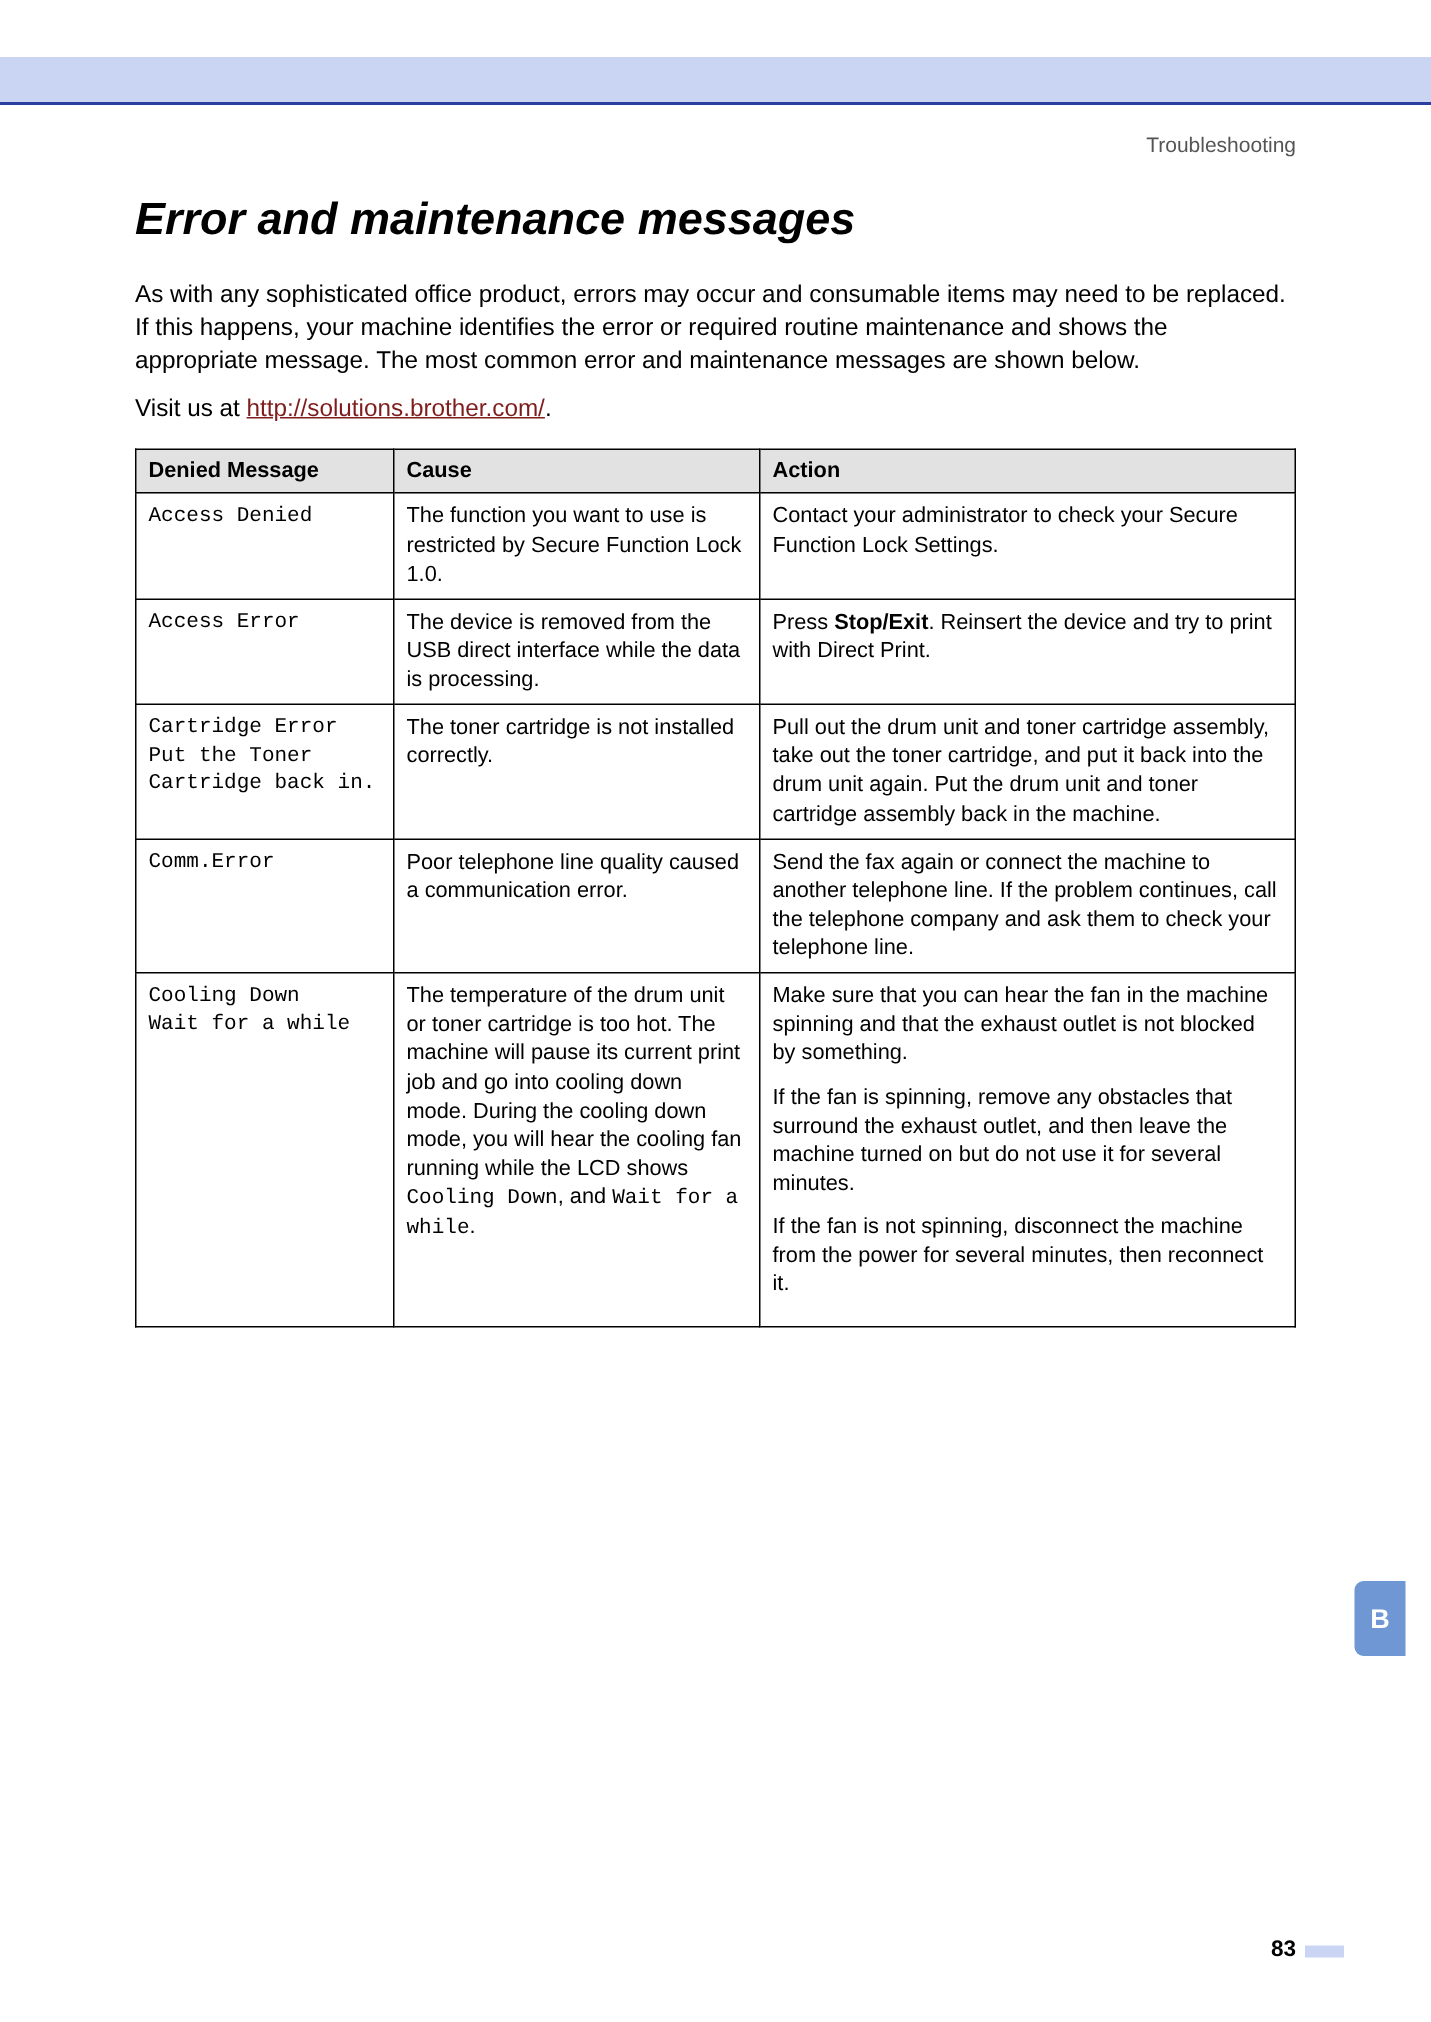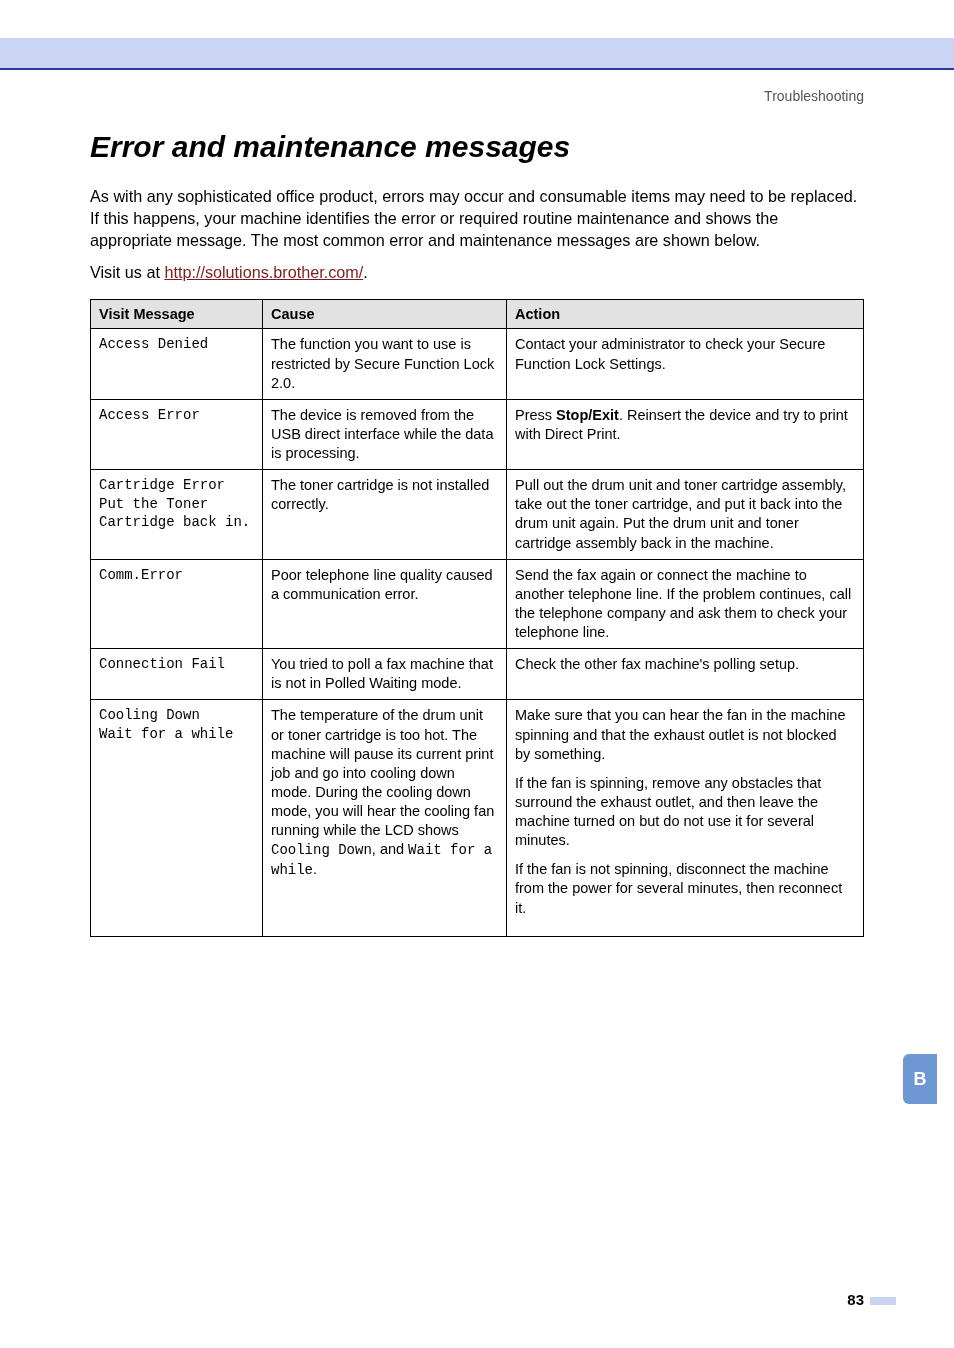--- a/index.html
+++ b/index.html
@@ -42,30 +42,30 @@
     </p>
 
     <table>
       <colgroup>
           <col class="c1">
           <col class="c2">
           <col class="c3">
         </colgroup>
       <thead>
         <tr>
-          <th>Visit Message</th>
+          <th>Denied Message</th>
           <th>Cause</th>
           <th>Action</th>
         </tr>
       </thead>
       <tbody>
 
         <tr>
           <td class="mono">Access Denied</td>
-          <td>The function you want to use is restricted by Secure Function Lock 2.0.</td>
+          <td>The function you want to use is restricted by Secure Function Lock 1.0.</td>
           <td>Contact your administrator to check your Secure Function Lock Settings.</td>
         </tr>
 
         <tr>
           <td class="mono">Access Error</td>
           <td>The device is removed from the USB direct interface while the data is processing.</td>
           <td>Press <b>Stop/Exit</b>. Reinsert the device and try to print with Direct Print.</td>
         </tr>
 
         <tr>
@@ -74,25 +74,20 @@
           <td>The toner cartridge is not installed correctly.</td>
           <td>Pull out the drum unit and toner cartridge assembly, take out the toner cartridge, and put it back into the drum unit again. Put the drum unit and toner cartridge assembly back in the machine.</td>
         </tr>
 
         <tr>
           <td class="mono">Comm.Error</td>
           <td>Poor telephone line quality caused a communication error.</td>
           <td>Send the fax again or connect the machine to another telephone line. If the problem continues, call the telephone company and ask them to check your telephone line.</td>
         </tr>
 
-        <tr>
-          <td class="mono">Connection Fail</td>
-          <td>You tried to poll a fax machine that is not in Polled Waiting mode.</td>
-          <td>Check the other fax machine's polling setup.</td>
-        </tr>
 
         <tr>
           <td class="mono" style="white-space:pre-line">Cooling Down
 Wait for a while</td>
           <td>
             <span class="mixed">
               <span>The temperature of the drum unit or toner cartridge is too hot. The machine will pause its current print job and go into cooling down mode. During the cooling down mode, you will hear the cooling fan running while the LCD shows </span><span class="m">Cooling Down</span><span>, and </span><span class="m">Wait for a while</span><span>.</span>
             </span>
           </td>
           <td>

